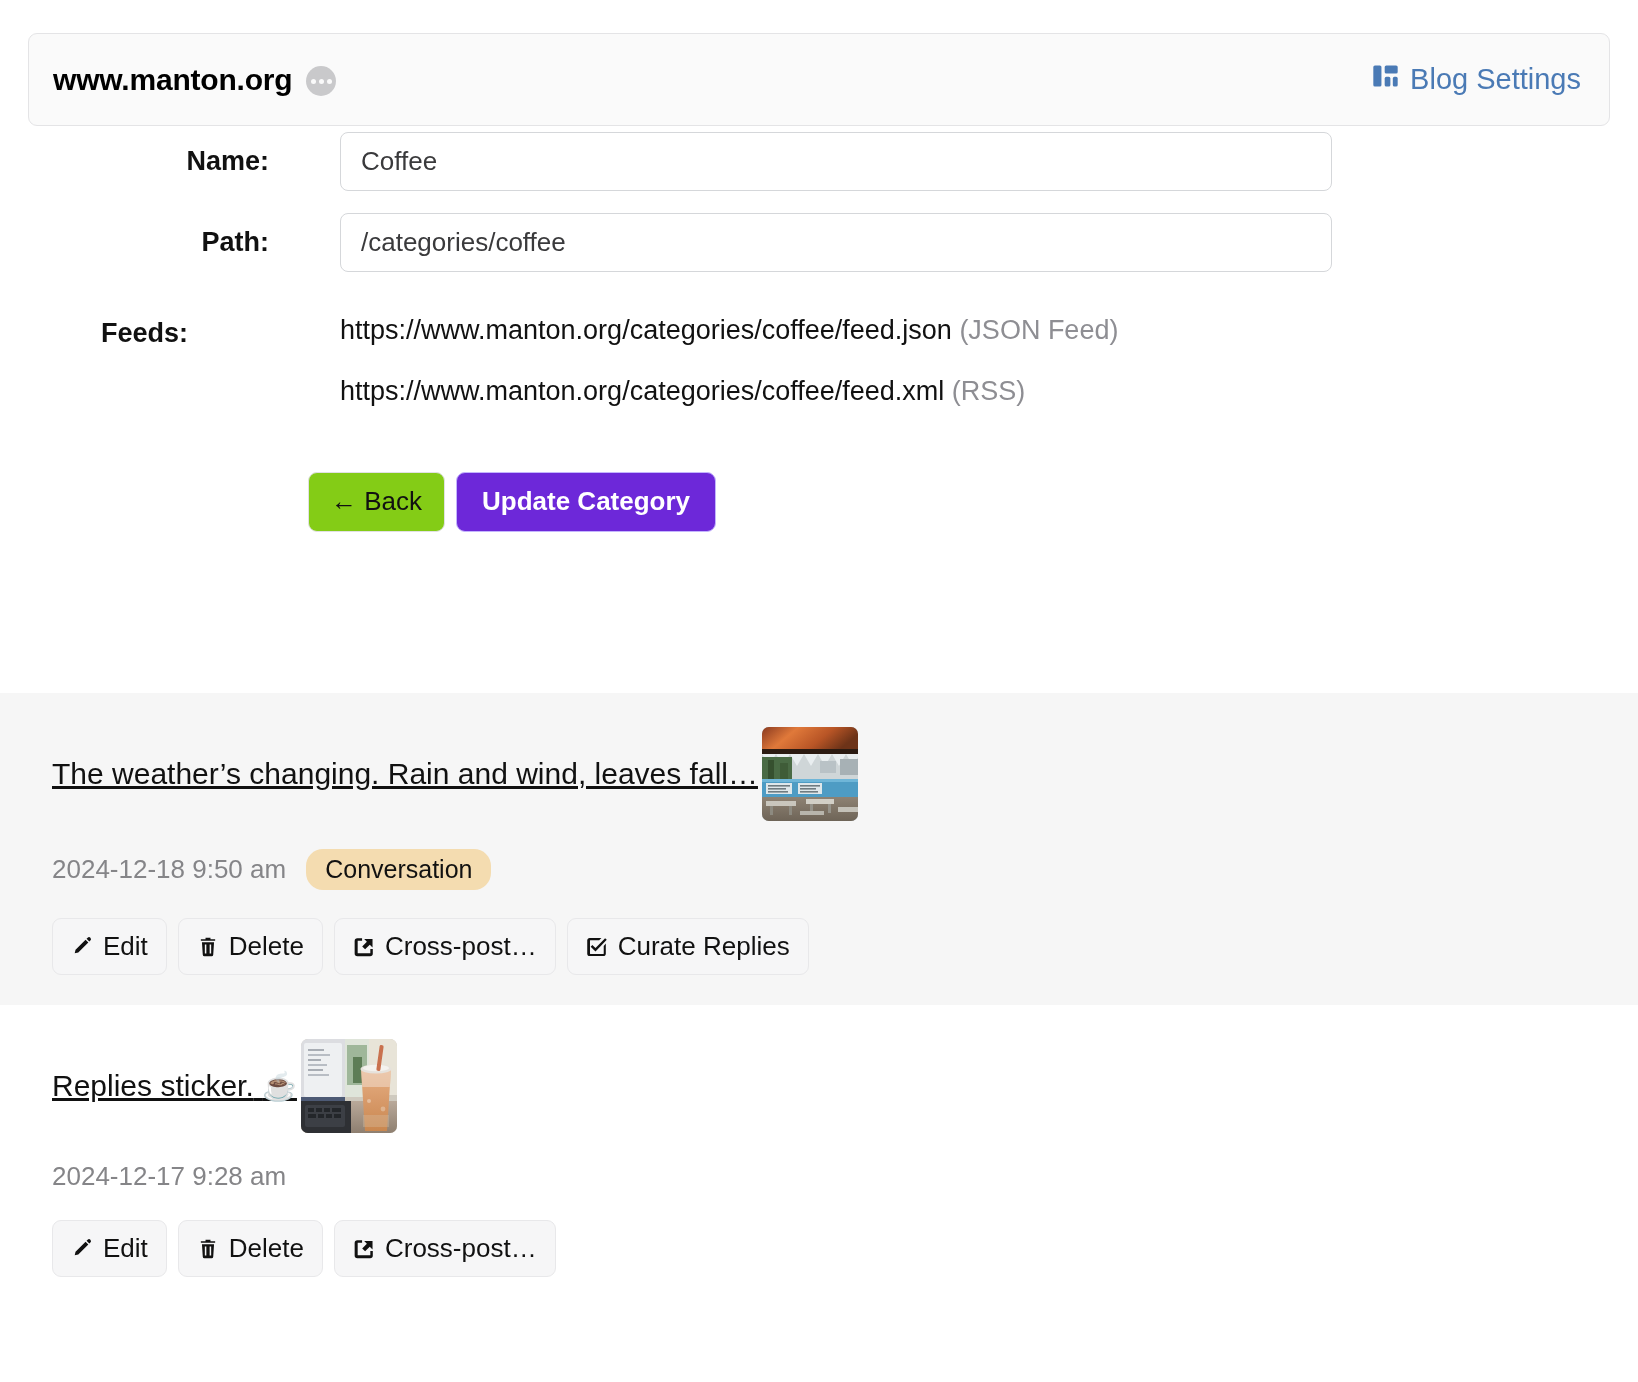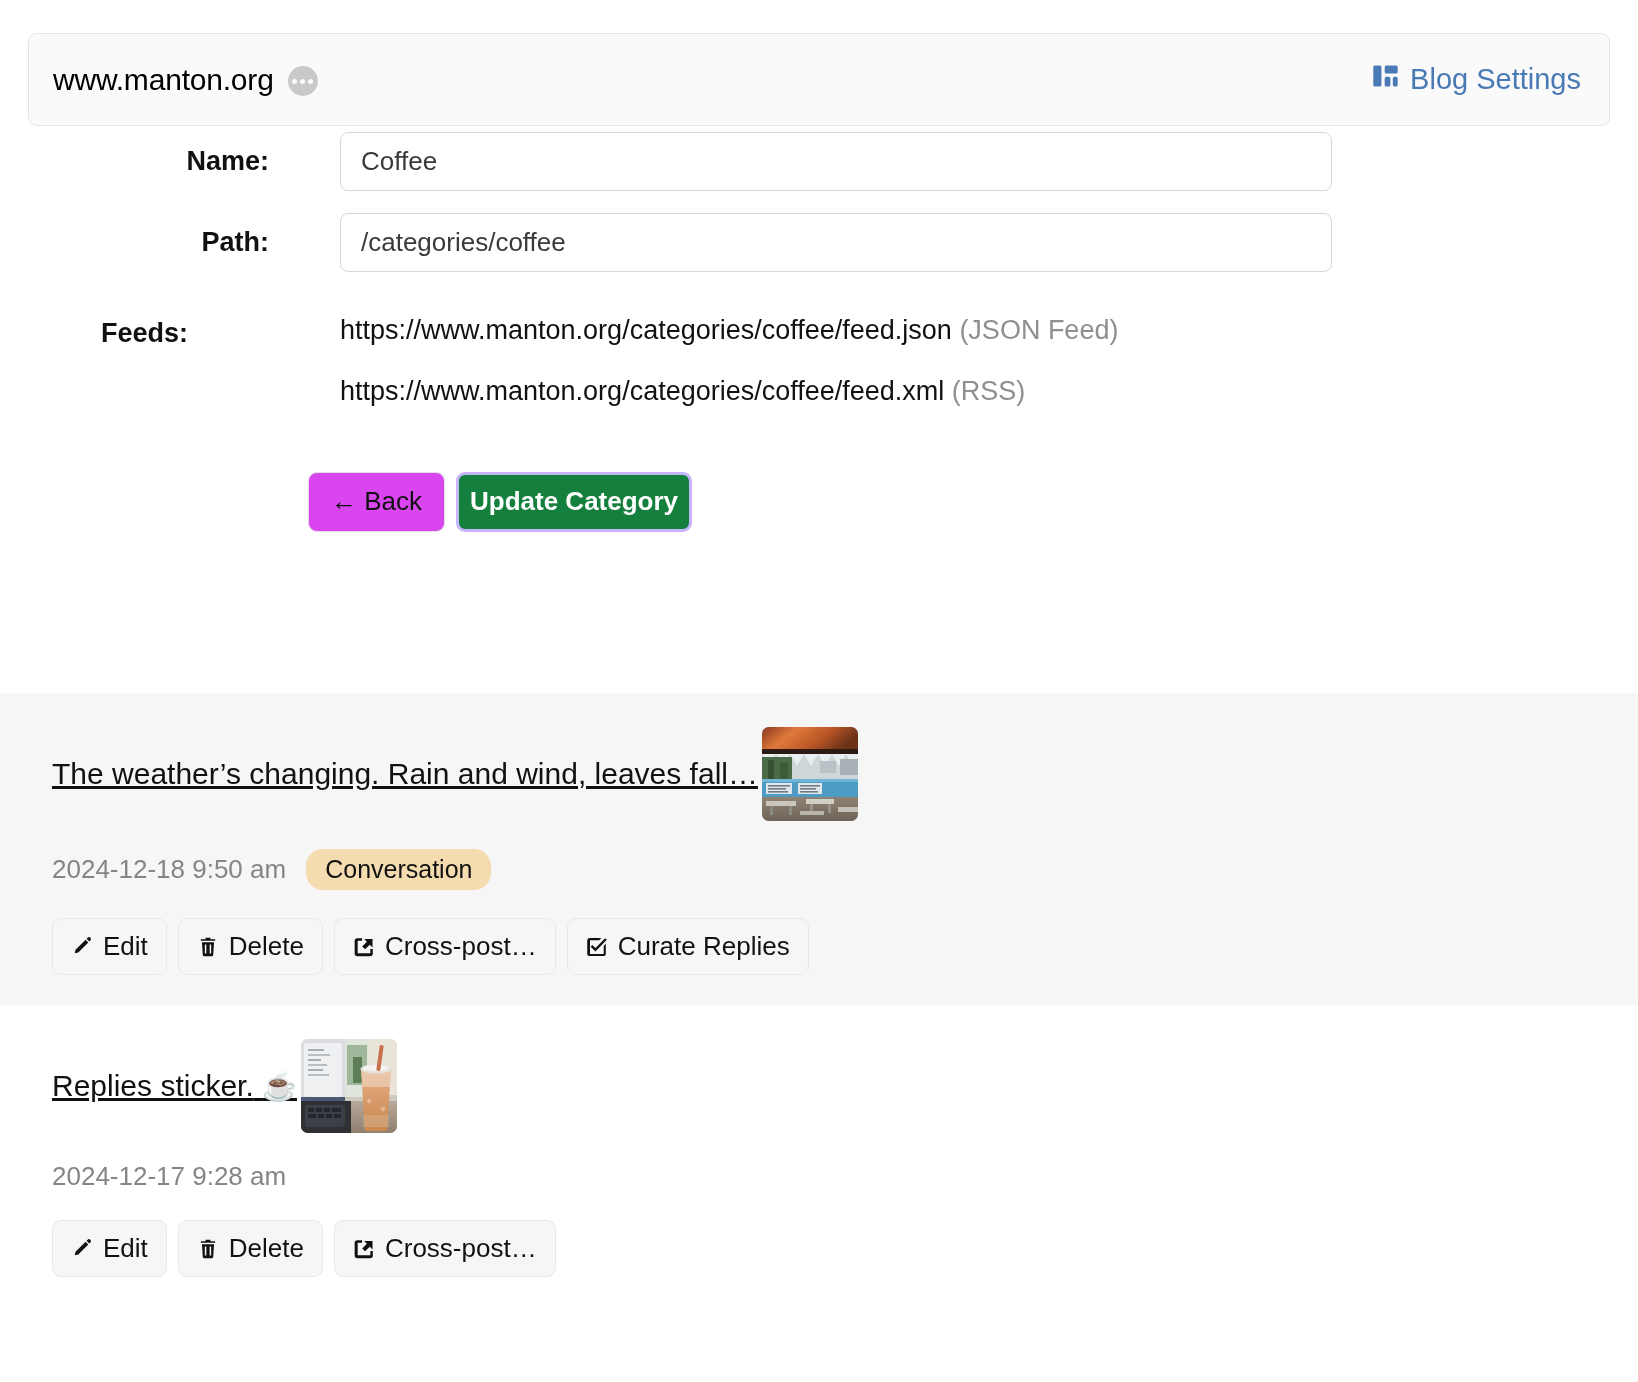--- a/index.html
+++ b/index.html
@@ -33,21 +33,21 @@
     justify-content: space-between;
     padding: 0 28px 0 24px;
   }
   .site-left {
     display: flex;
     align-items: center;
     gap: 14px;
   }
   .site-title {
     font-size: 30px;
-    font-weight: normal;
+    font-weight: bold;
     color: #000;
     letter-spacing: -0.2px;
   }
   .dots-badge {
     width: 30px;
     height: 30px;
     border-radius: 50%;
     background: #c9c9cb;
     display: flex;
     align-items: center;
@@ -133,30 +133,30 @@
     border-radius: 9px;
     padding: 0 22px;
     height: 60px;
     display: inline-flex;
     align-items: center;
     justify-content: center;
     cursor: pointer;
     white-space: nowrap;
   }
   .btn-secondary {
-    background: #d946ef;
+    background: #84cc16;
     border: 1px solid #e1e1e3;
     color: #111;
   }
   .btn-primary {
-    background: #15803d;
-    border: 3px solid #c4b5fd;
+    background: #6d28d9;
+    border: 1px solid #c4b5fd;
     color: #fff;
     font-weight: bold;
-    padding: 0 11px;
+    padding: 0 25px;
   }
 
   
   .posts { position: absolute; left: 0; top: 693px; width: 1638px; }
   .post {
     padding: 34px 52px 30px 52px;
   }
   .post.highlight { background: #f6f6f6; }
   .post-title-row {
     display: flex;

